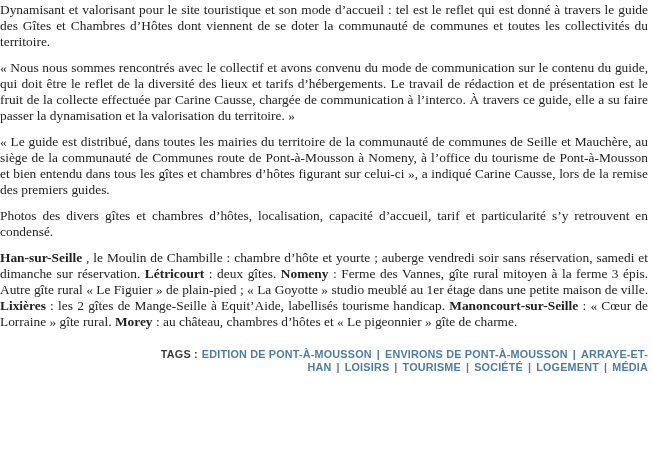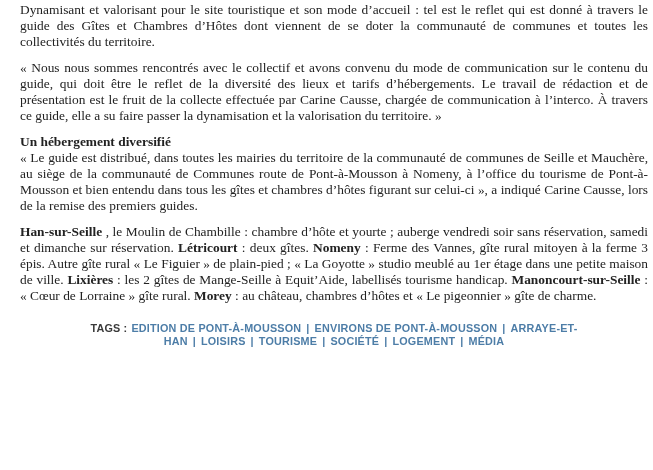--- a/index.html
+++ b/index.html
@@ -8,42 +8,42 @@
     background: #ffffff;
   }
   body {
     width: 653px;
     height: 470px;
     overflow: hidden;
     font-family: "Liberation Serif", serif;
     color: #222222;
   }
   .article {
-    padding: 2px 5px 0 20px;
+    padding: 2px 5px 0 0;
   }
   .para {
     font-size: 13.4px;
     line-height: 16px;
     text-align: justify;
     margin: 0 0 10px 0;
   }
   .para.heading {
     font-weight: bold;
     text-align: left;
     margin-bottom: 0;
   }
   .tags {
     margin-top: 18px;
     font-family: "Liberation Sans", sans-serif;
     font-size: 10.8px;
     font-weight: bold;
     line-height: 13px;
     letter-spacing: 0.2px;
     color: #3a3a3a;
-    text-align: center;
+    text-align: right;
   }
   .tags-label {
     color: #3a3a3a;
     margin-right: 4px;
   }
   .tag {
     color: #4d7da7;
     text-decoration: none;
     cursor: pointer;
   }
@@ -52,19 +52,19 @@
     margin: 0 5px;
   }
 </style>
 </head>
 <body>
 
 <div class="article">
 
   <p class="para"><span>Dynamisant et valorisant pour le site touristique et son mode d’accueil : tel est le reflet qui est donné à travers le guide des Gîtes et Chambres d’Hôtes dont viennent de se doter la communauté de communes et toutes les collectivités du territoire.</span></p>
     <p class="para"><span>« Nous nous sommes rencontrés avec le collectif et avons convenu du mode de communication sur le contenu du guide, qui doit être le reflet de la diversité des lieux et tarifs d’hébergements. Le travail de rédaction et de présentation est le fruit de la collecte effectuée par Carine Causse, chargée de communication à l’interco. À travers ce guide, elle a su faire passer la dynamisation et la valorisation du territoire. »</span></p>
-    <p class="para heading"><span style="font-weight: bold;">Un hébergement diversifié</span></p>
     <p class="para"><span>« Le guide est distribué, dans toutes les mairies du territoire de la communauté de communes de Seille et Mauchère, au siège de la communauté de Communes route de Pont-à-Mousson à Nomeny, à l’office du tourisme de Pont-à-Mousson et bien entendu dans tous les gîtes et chambres d’hôtes figurant sur celui-ci », a indiqué Carine Causse, lors de la remise des premiers guides.</span></p>
+    <p class="para"><span>Photos des divers gîtes et chambres d’hôtes, localisation, capacité d’accueil, tarif et particularité s’y retrouvent en condensé.</span></p>
     <p class="para"><span style="font-weight: bold;">Han-sur-Seille</span><span> , le Moulin de Chambille : chambre d’hôte et yourte ; auberge vendredi soir sans réservation, samedi et dimanche sur réservation. </span><span style="font-weight: bold;">Létricourt</span><span> : deux gîtes. </span><span style="font-weight: bold;">Nomeny</span><span> : Ferme des Vannes, gîte rural mitoyen à la ferme 3 épis. Autre gîte rural « Le Figuier » de plain-pied ; « La Goyotte » studio meublé au 1er étage dans une petite maison de ville. </span><span style="font-weight: bold;">Lixières</span><span> : les 2 gîtes de Mange-Seille à Equit’Aide, labellisés tourisme handicap. </span><span style="font-weight: bold;">Manoncourt-sur-Seille</span><span> : « Cœur de Lorraine » gîte rural. </span><span style="font-weight: bold;">Morey</span><span> : au château, chambres d’hôtes et « Le pigeonnier » gîte de charme.</span></p>
     <div class="tags">
     <span class="tags-label">TAGS :</span><span><a class="tag" href="#">EDITION DE PONT-À-MOUSSON</a><span class="sep">|</span><a class="tag" href="#">ENVIRONS DE PONT-À-MOUSSON</a><span class="sep">|</span><a class="tag" href="#">ARRAYE-ET-HAN</a><span class="sep">|</span><a class="tag" href="#">LOISIRS</a><span class="sep">|</span><a class="tag" href="#">TOURISME</a><span class="sep">|</span><a class="tag" href="#">SOCIÉTÉ</a><span class="sep">|</span><a class="tag" href="#">LOGEMENT</a><span class="sep">|</span><a class="tag" href="#">MÉDIA</a></span>
   </div>
 </div>
 
 </body></html>

